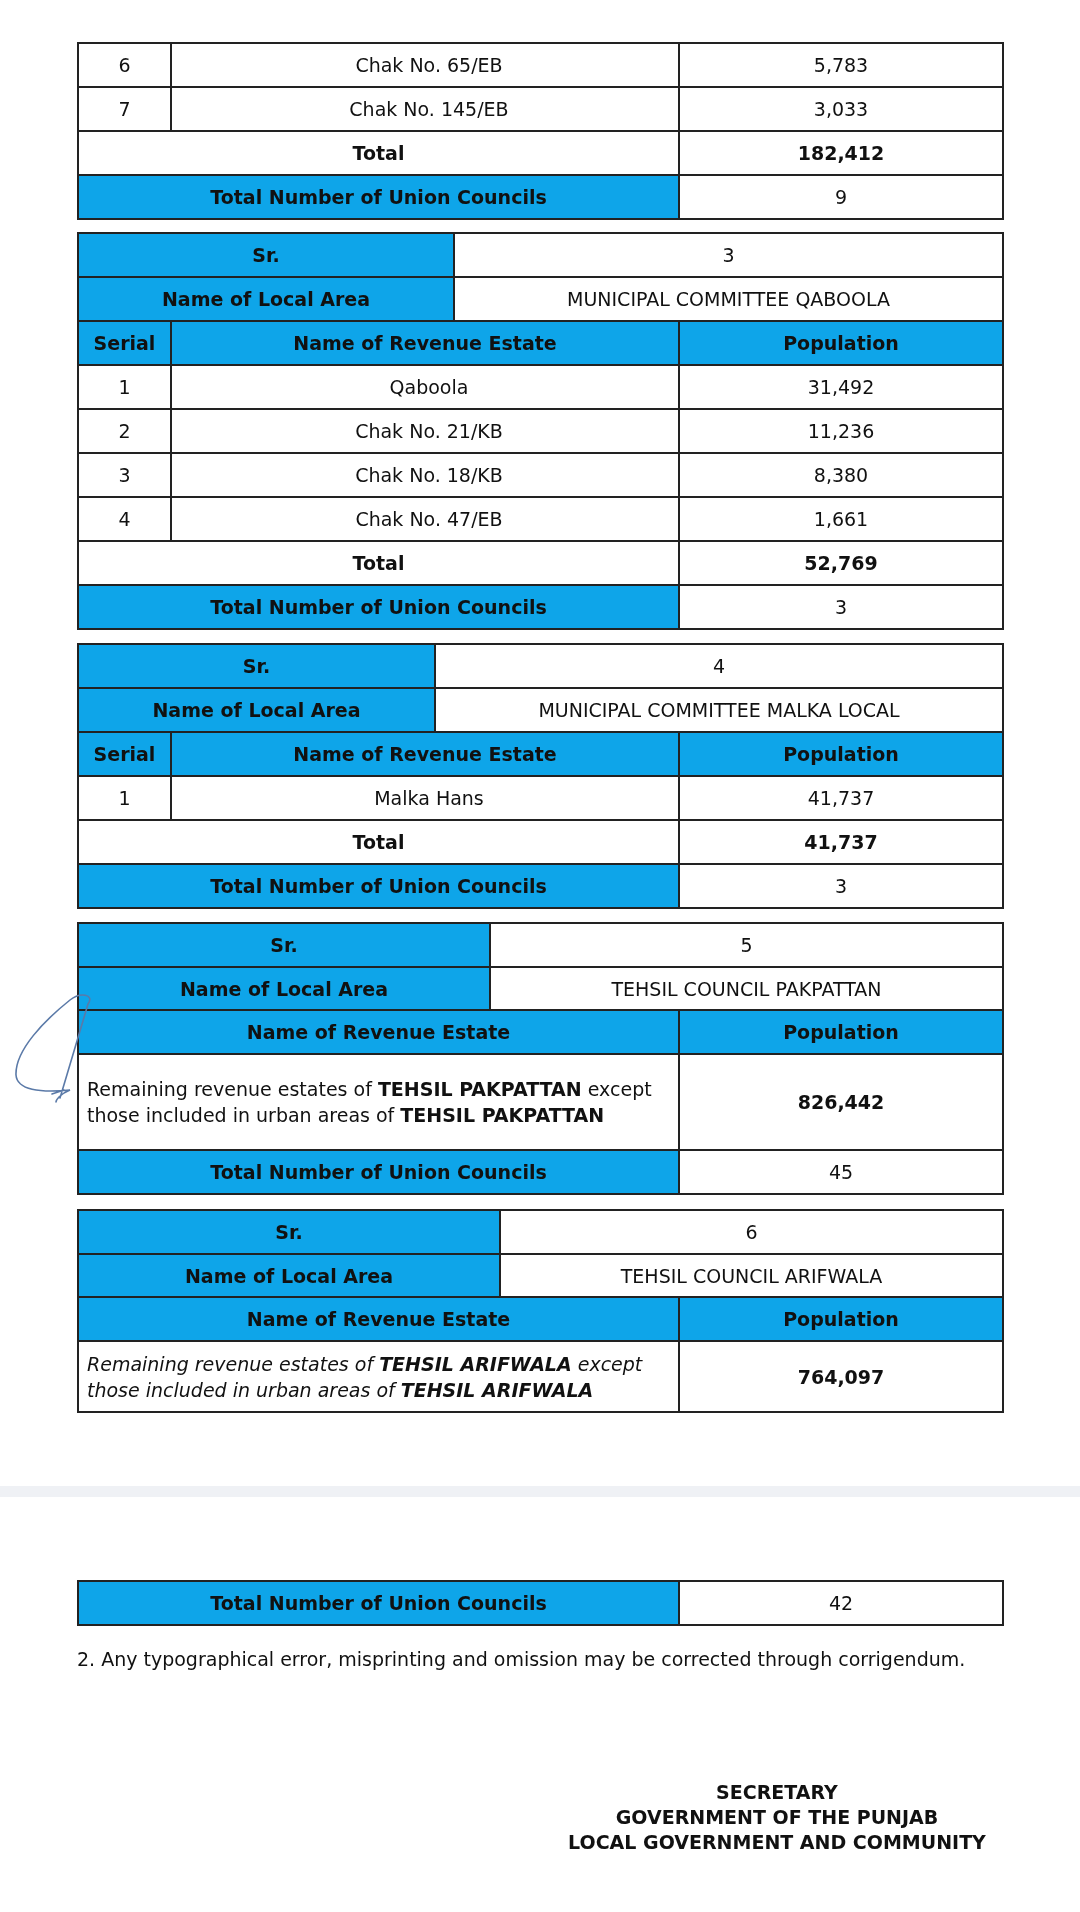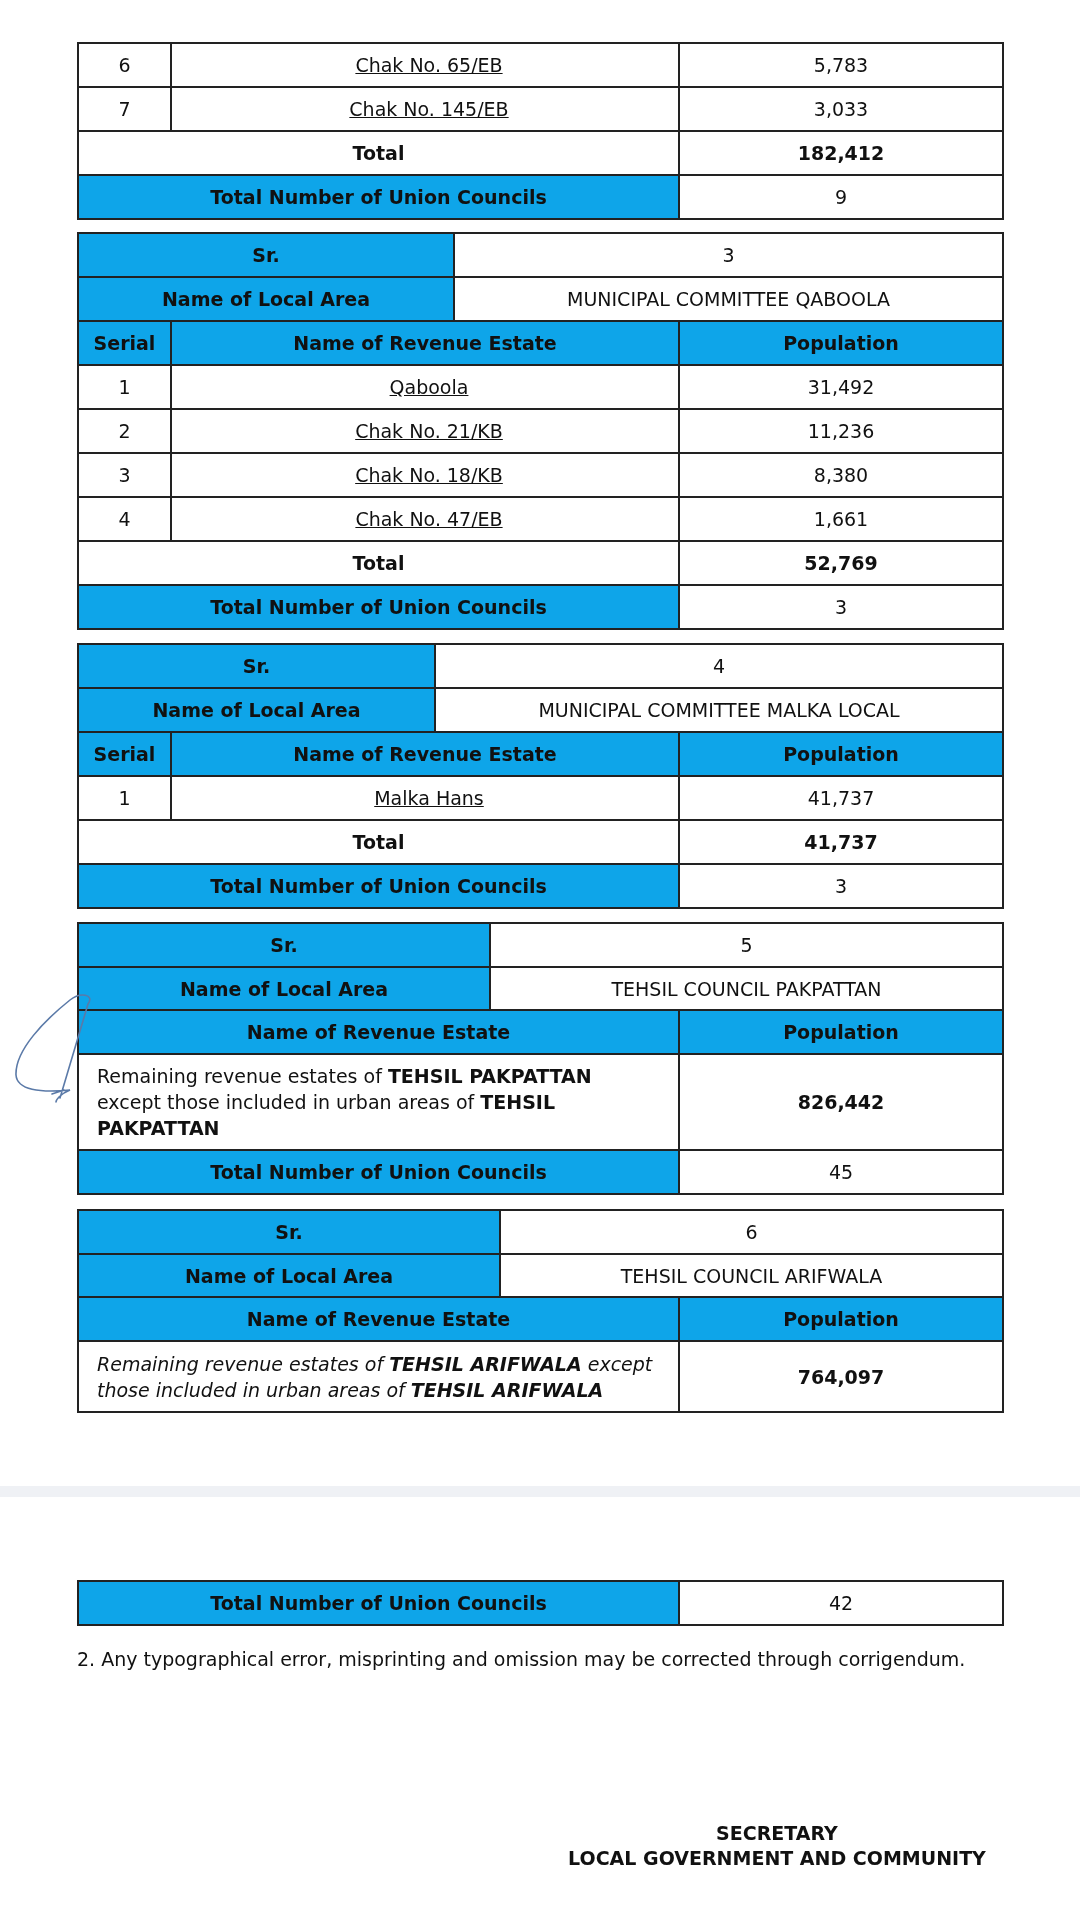--- a/index.html
+++ b/index.html
@@ -4,26 +4,26 @@
 <style>
   html, body { margin:0; padding:0; }
   body {
     width:1080px; height:1912px; position:relative; background:#ffffff;
     font-family:"DejaVu Sans", sans-serif; color:#111; overflow:hidden;
   }
   .tbl { position:absolute; left:77px; width:925px; border-collapse:collapse; table-layout:fixed; }
   .tbl td { border:2px solid #222; font-size:19px; padding:0; text-align:center; vertical-align:middle; box-sizing:border-box; }
   .g { background:#0ea5e9; font-weight:bold; }
   .b { font-weight:bold;margin-left:14px; }
-  .l { text-align:left; padding-left:8px !important;text-decoration:underline; }
+  .l { text-align:left; padding-left:8px !important; }
   .r44 td { height:44px; }
-  .txt { text-align:left !important; padding:4px 18px !important; line-height:26px; }
+  .txt { text-align:left !important; padding:4px 8px !important; line-height:26px; }
   .band { position:absolute; left:0; top:1486px; width:1080px; height:11px; background:#eff1f5; }
   .note { position:absolute; left:77px; top:1648px; font-size:19px; white-space:nowrap; }
-  .sig-block { position:absolute; left:562px; top:1780px; width:430px; text-align:center; font-weight:bold; font-size:19px; line-height:25px;margin-top:41px; }
+  .sig-block { position:absolute; left:562px; top:1780px; width:430px; text-align:center; font-weight:bold; font-size:19px; line-height:25px; }
   .signature { position:absolute; left:0; top:990px; width:110px; height:120px; }
 </style>
 </head>
 <body>
 
 <table class="tbl" style="top:42px;">
   <colgroup>
       <col style="width:93px">
       <col style="width:508px">
       <col style="width:324px">
@@ -235,18 +235,19 @@
     <td class="g">Total Number of Union Councils</td>
     <td>42</td>
   </tr>
 </tbody>
   </table>
 
 <div class="note">2. Any typographical error, misprinting and omission may be corrected through corrigendum.</div>
 
 <div class="sig-block">
   <div>SECRETARY</div>
+  <div>GOVERNMENT OF THE PUNJAB</div>
   <div>LOCAL GOVERNMENT AND COMMUNITY</div>
 </div>
 
 <svg class="signature" viewBox="0 0 110 120">
   <path d="M88 14 C 95 4, 80 2, 70 10 C 45 30, 15 60, 16 85 C 17 100, 40 103, 70 100 C 60 104, 56 110, 56 112 M 88 14 C 80 40, 70 75, 60 108 M 52 104 L 64 100" fill="none" stroke="#5b7aa8" stroke-width="1.6" stroke-linecap="round"></path>
 </svg>
 
 </body></html>

